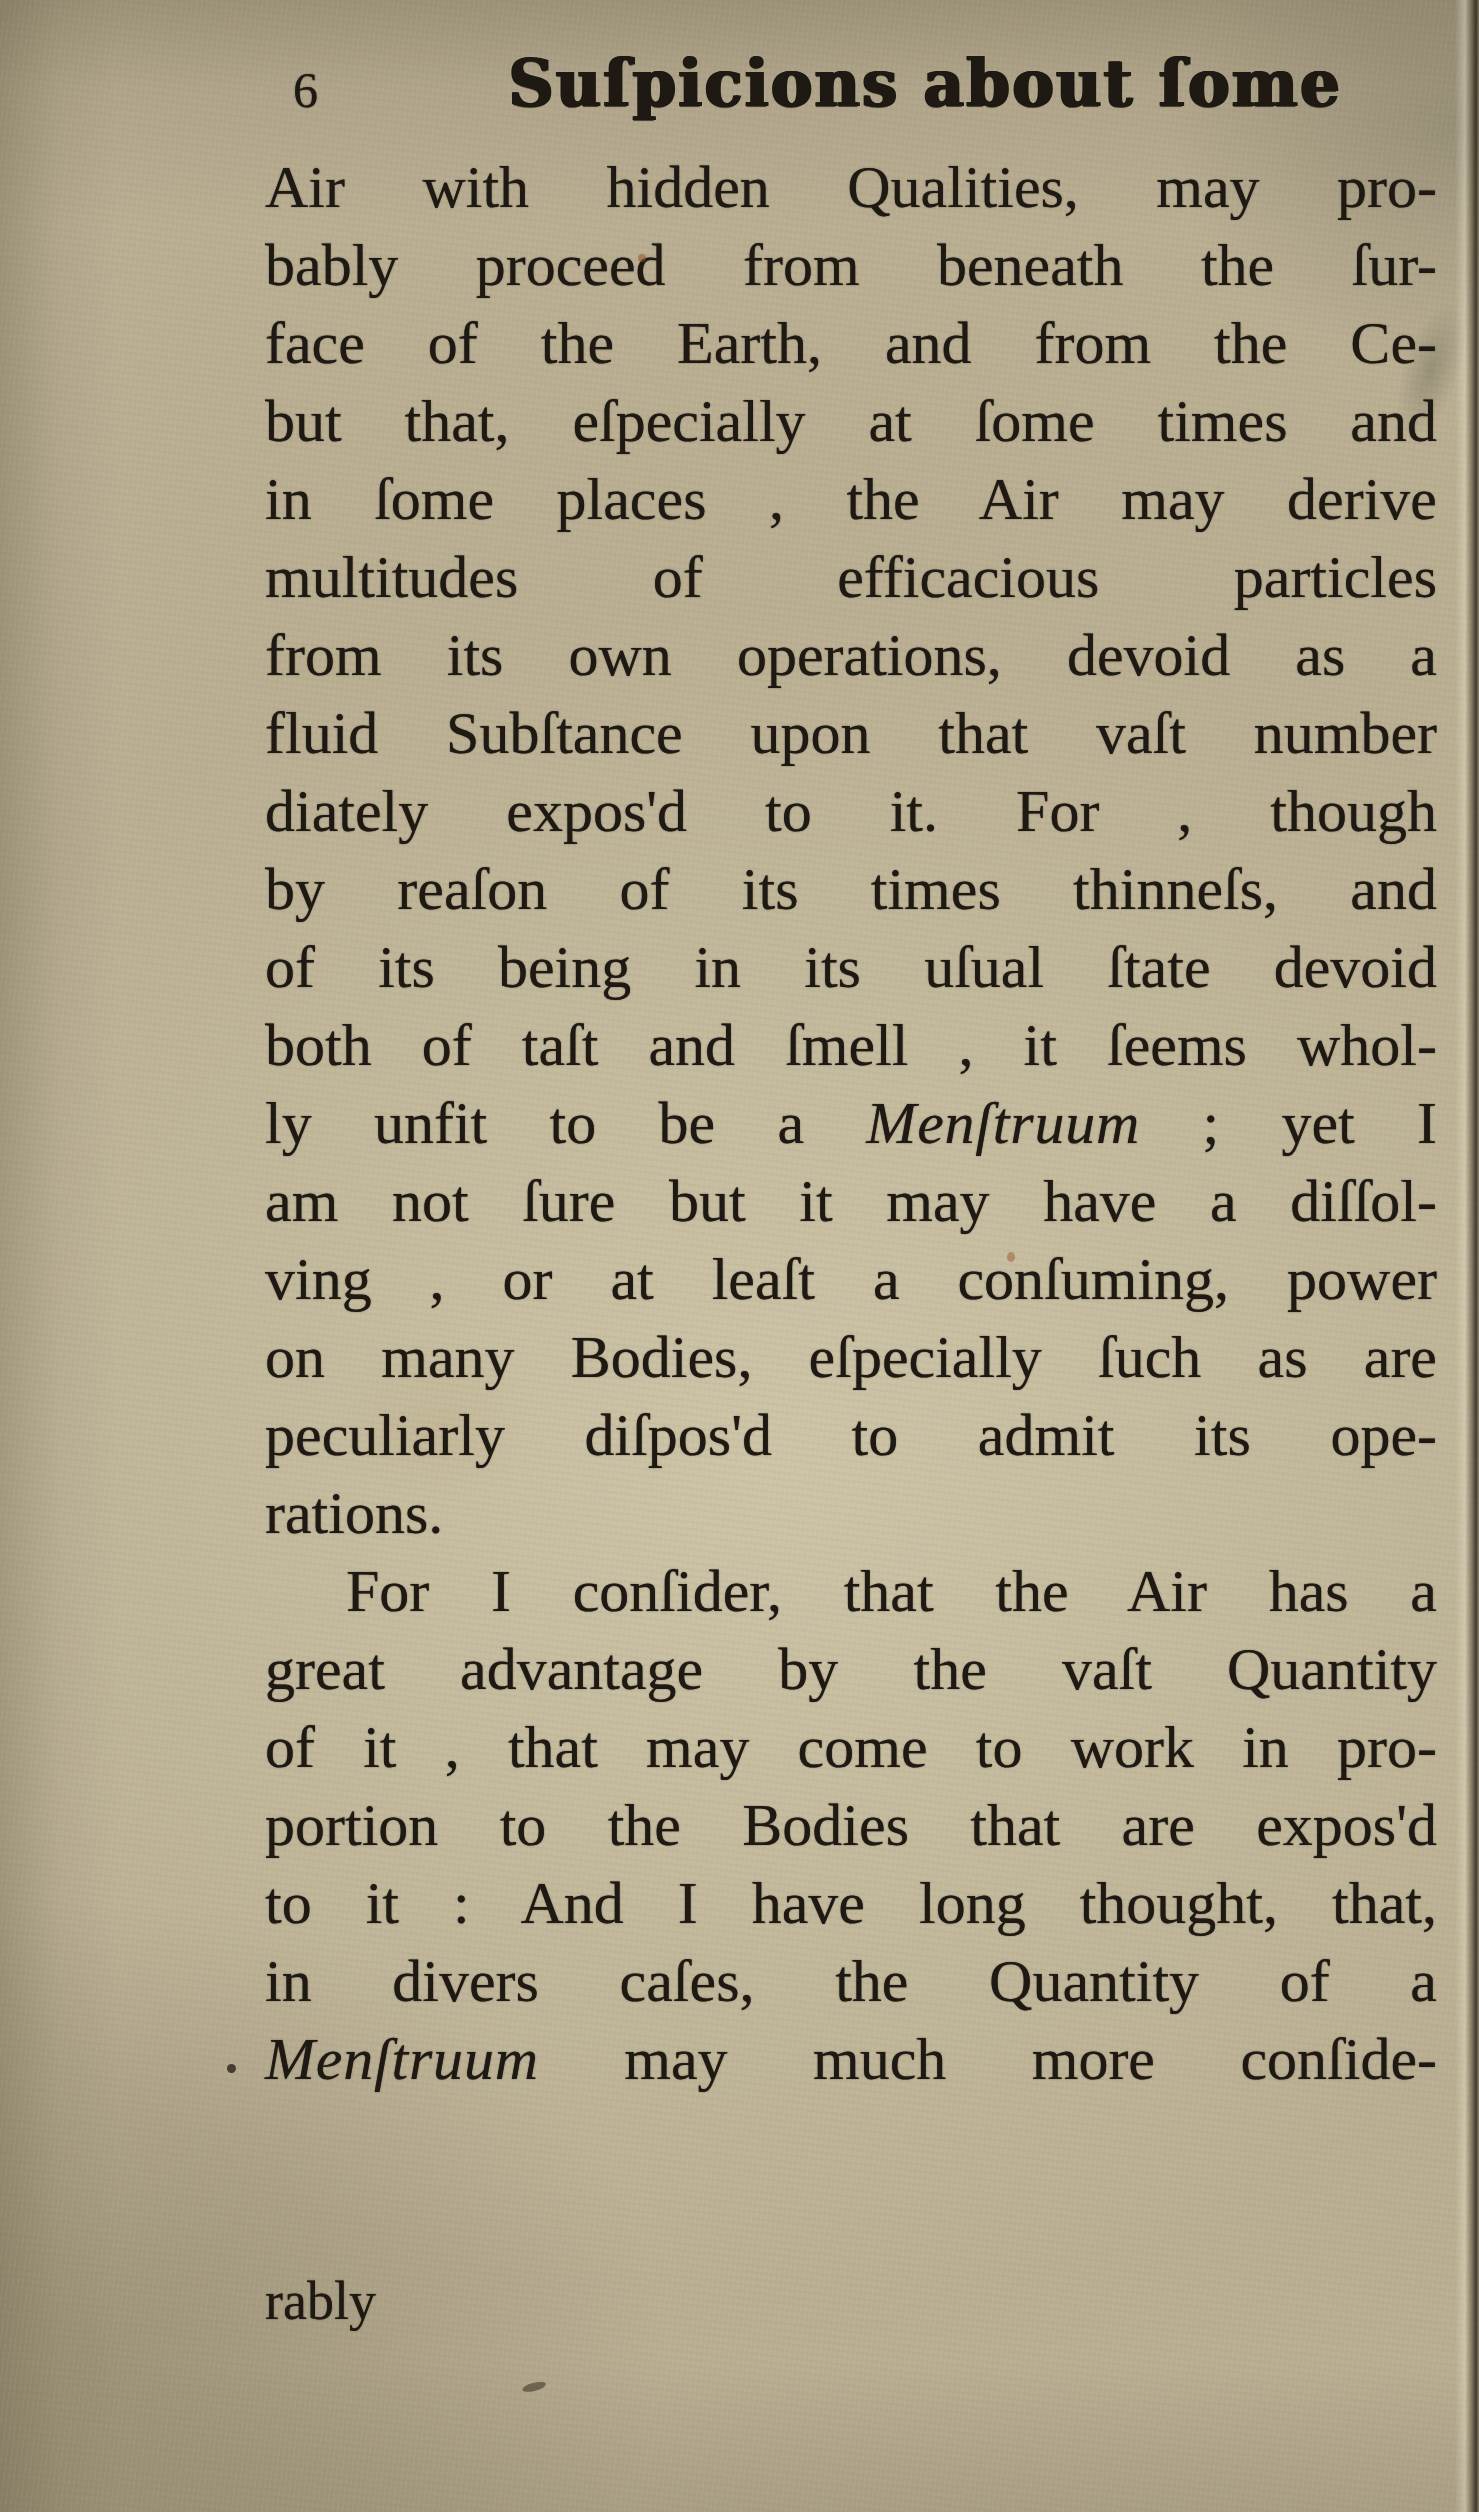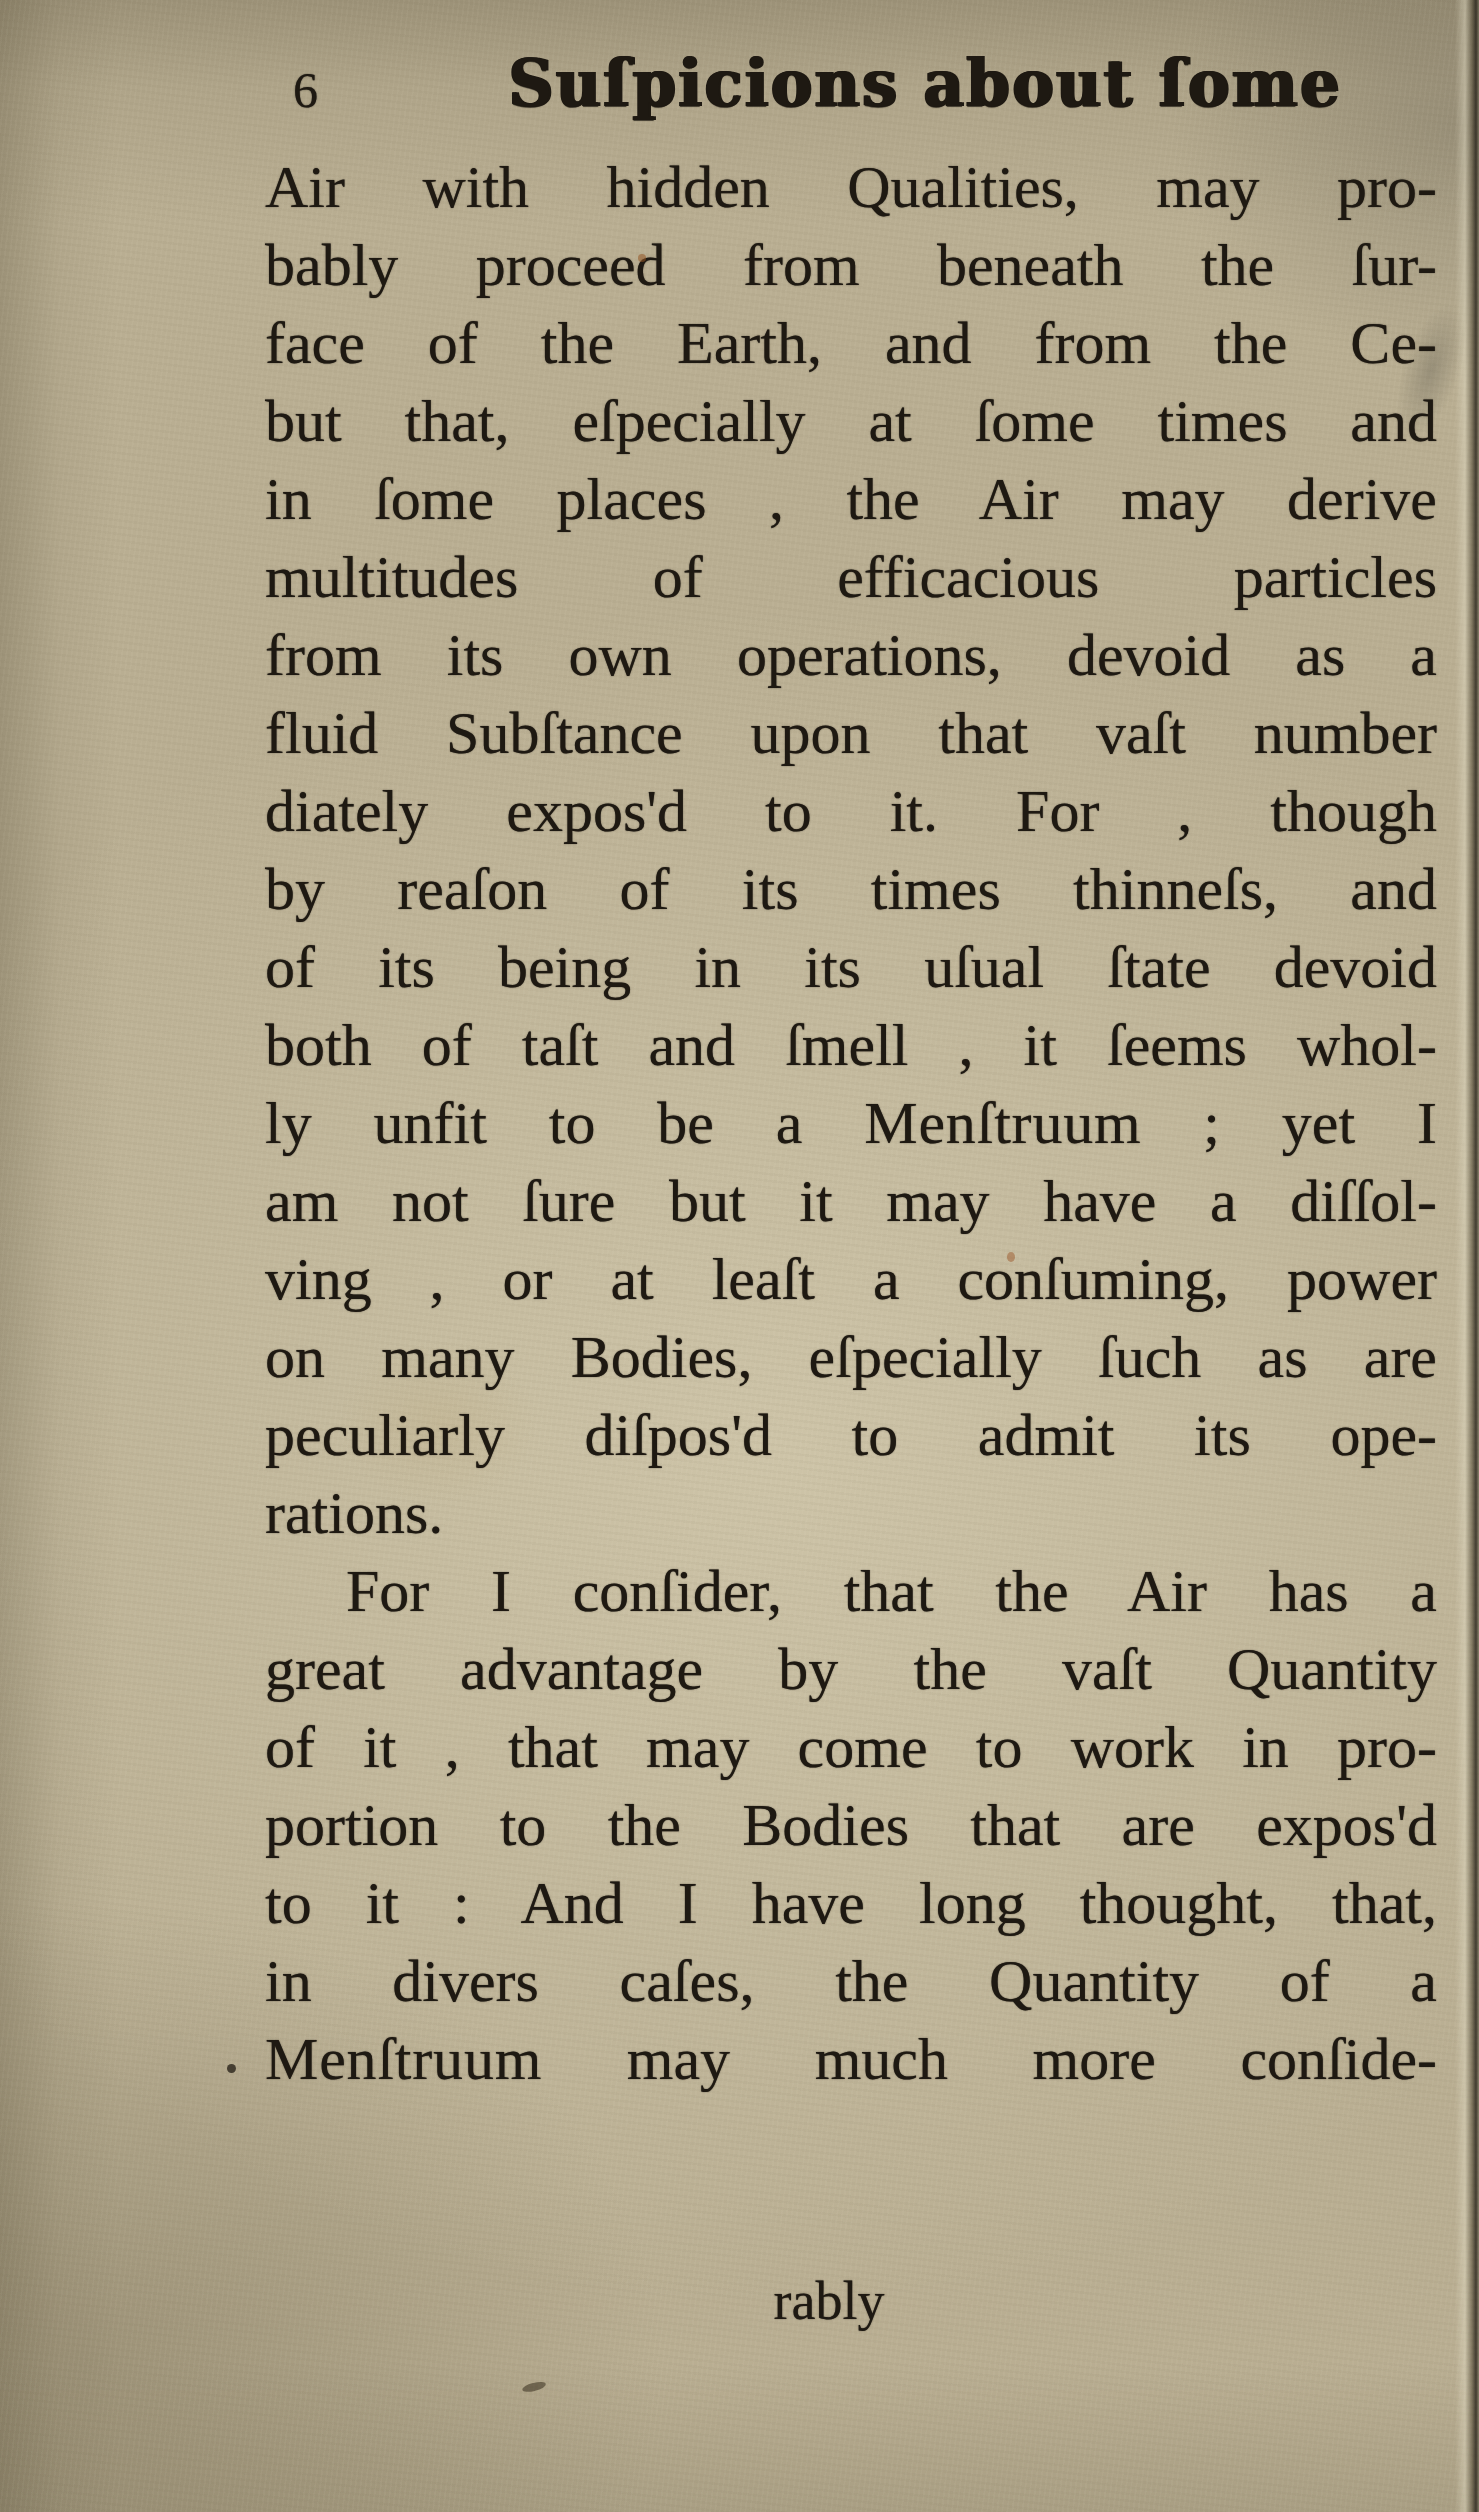--- a/index.html
+++ b/index.html
@@ -54,24 +54,24 @@
     text-shadow: 2.2px 0 0 currentColor, -0.8px 0 0 currentColor, 0 0.8px 0.8px rgba(30,25,18,0.75);
   }
   .body-text {
     position: absolute; left: 265px; top: 148px; width: 1172px;
     font-size: 60px; line-height: 78px;
     text-shadow: 0 0 1.2px rgba(30,25,18,0.85);
   }
   .line { text-align: justify; text-align-last: justify; }
   .line.nojust { text-align-last: left; }
   .line.indent { text-indent: 81px; }
-  .ital { letter-spacing: 0.8px; }
+  .ital { font-style: italic; letter-spacing: 0.8px; }
   .catchword {
     position: absolute; left: 265px; top: 2262px; width: 1172px;
-    text-align: center; padding-right: 44px; box-sizing: border-box;
+    text-align: left; padding-right: 44px; box-sizing: border-box;
     font-size: 54px; line-height: 78px;
     text-shadow: 0 0 1.2px rgba(30,25,18,0.85);
   }
   .speck {
     position: absolute; left: 227px; top: 2064px; width: 9.3px; height: 9.3px;
     border-radius: 50%; background: rgba(32,27,19,0.75);
   }
   .fleck {
     position: absolute; left: 522px; top: 2383px; width: 23.6px; height: 7.6px;
     border-radius: 50%; background: rgba(54,45,29,0.55); transform: rotate(-14deg);

